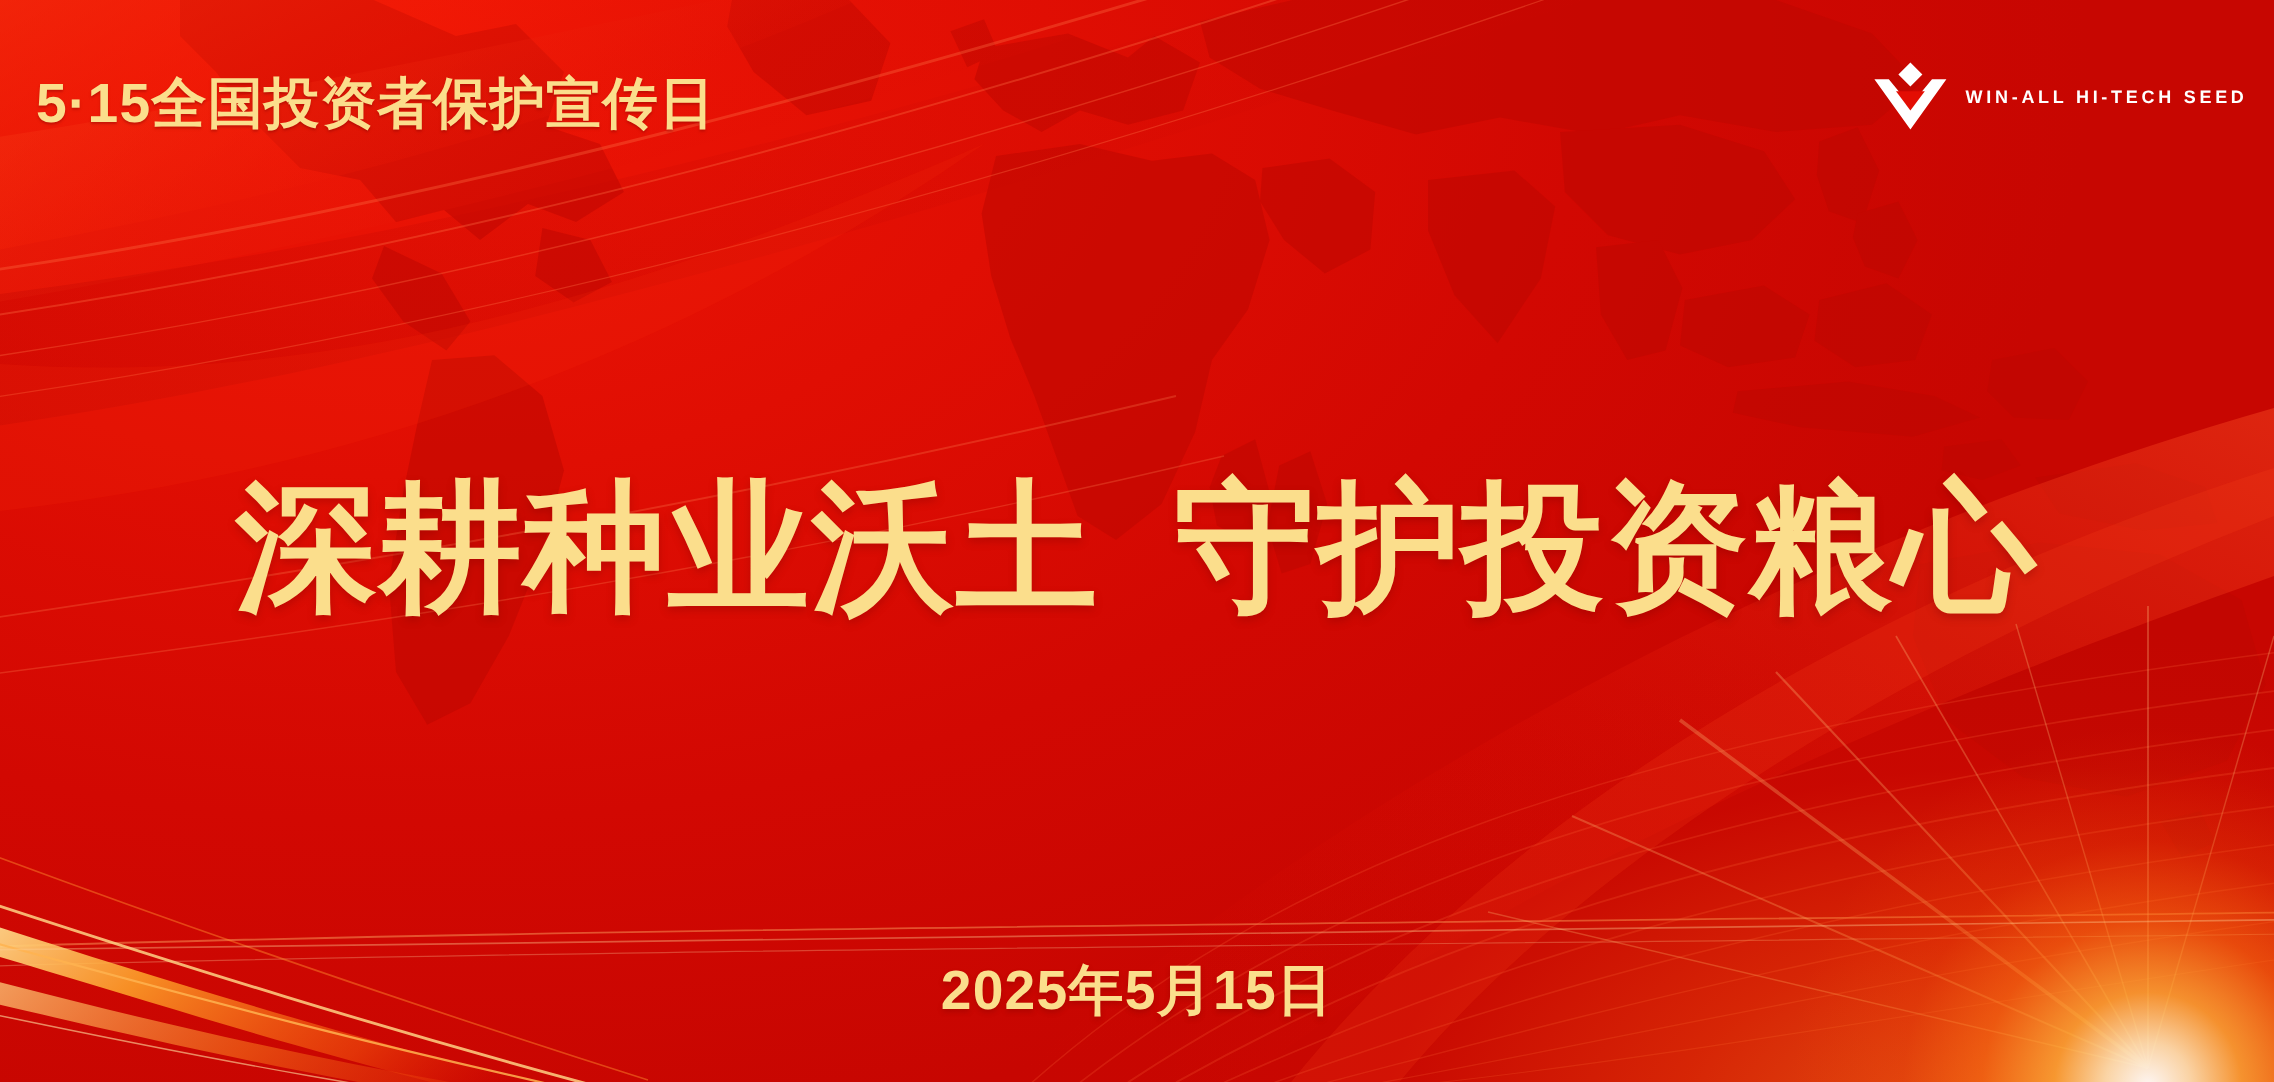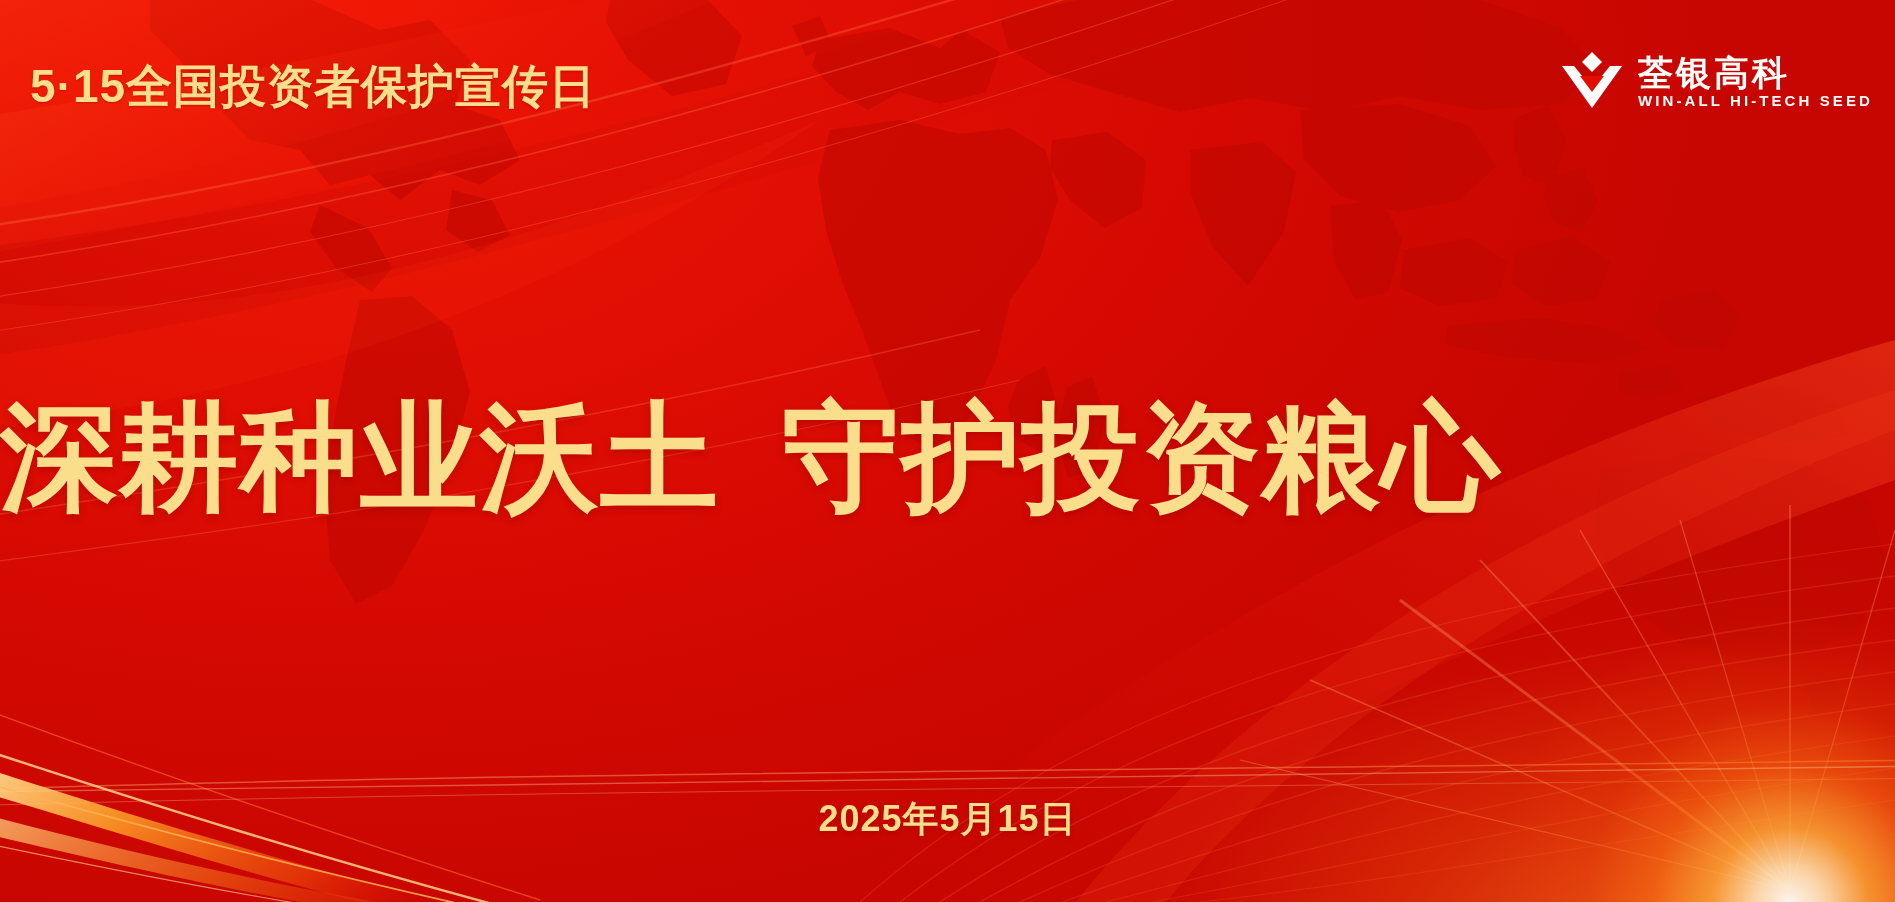--- a/index.html
+++ b/index.html
@@ -102,38 +102,38 @@
     letter-spacing: 3.1px;
     line-height: 1;
     white-space: nowrap;
   }
 
   .main-title {
     position: absolute;
     left: 0;
     right: 0;
     top: 398px;
-    text-align: left;
+    text-align: center;
     font-size: 118px;
     font-weight: 700;
     color: #FBDE8C;
     letter-spacing: 2px;
     line-height: 1;
     white-space: nowrap;
     text-shadow: 0 3px 7px rgba(120,0,0,0.30);
   }
   .main-title .gap { display: inline-block; width: 62px; }
 
   .date-line {
     position: absolute;
     left: 0;
     right: 0;
     top: 795px;
     text-align: center;
-    font-size: 36px;
+    font-size: 46px;
     font-weight: 700;
     color: #FBDE8C;
     letter-spacing: 1px;
     white-space: nowrap;
     text-shadow: 0 2px 4px rgba(120,0,0,0.30);
   }
 </style>
 </head>
 <body>
 
@@ -304,21 +304,20 @@
 
     <div class="headline">5·15全国投资者保护宣传日</div>
 
     <div class="logo-block">
       <svg class="logo-mark" viewBox="0 0 64 62" aria-hidden="true">
         <polygon points="32,2 42,12 32,22 22,12" fill="#FFFFFF"></polygon>
         <polygon points="2,16 14,16 32,38 50,16 62,16 32,58" fill="#FFFFFF"></polygon>
         <polygon points="32,26 44,26 32,42 20,26" fill="#E30D03"></polygon>
       </svg>
       <div class="logo-text">
-        <div class="logo-cn">荃银高科</div>
         <div class="logo-en">WIN-ALL HI-TECH SEED</div>
       </div>
     </div>
 
     <div class="main-title">
       <span>深耕种业沃土</span><span class="gap"></span><span>守护投资粮心</span>
     </div>
 
     <div class="date-line">2025年5月15日</div>
   </div>

